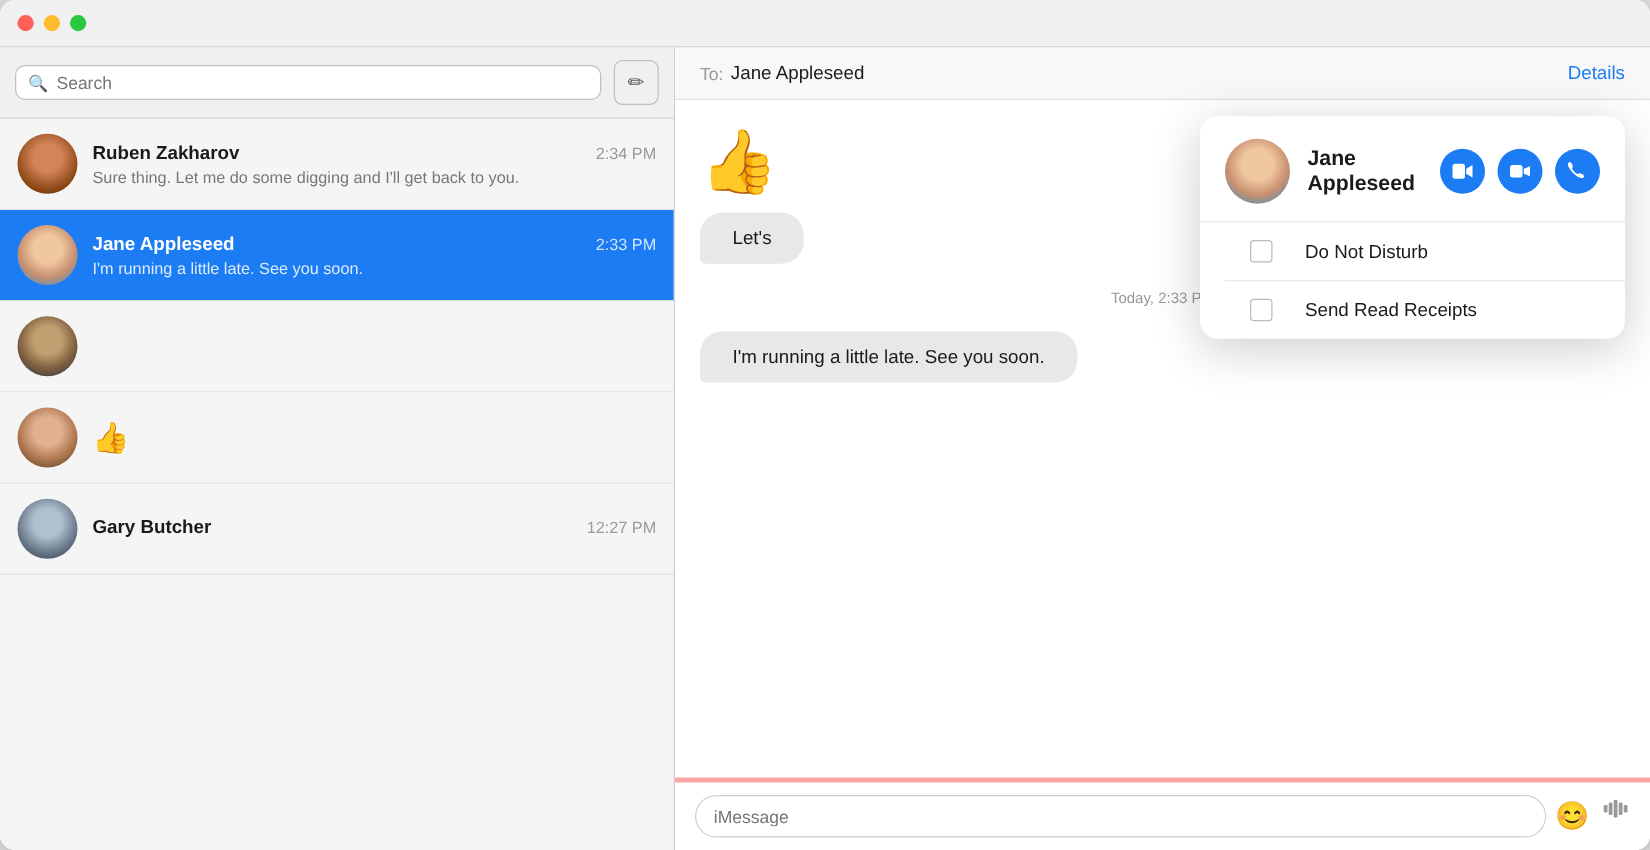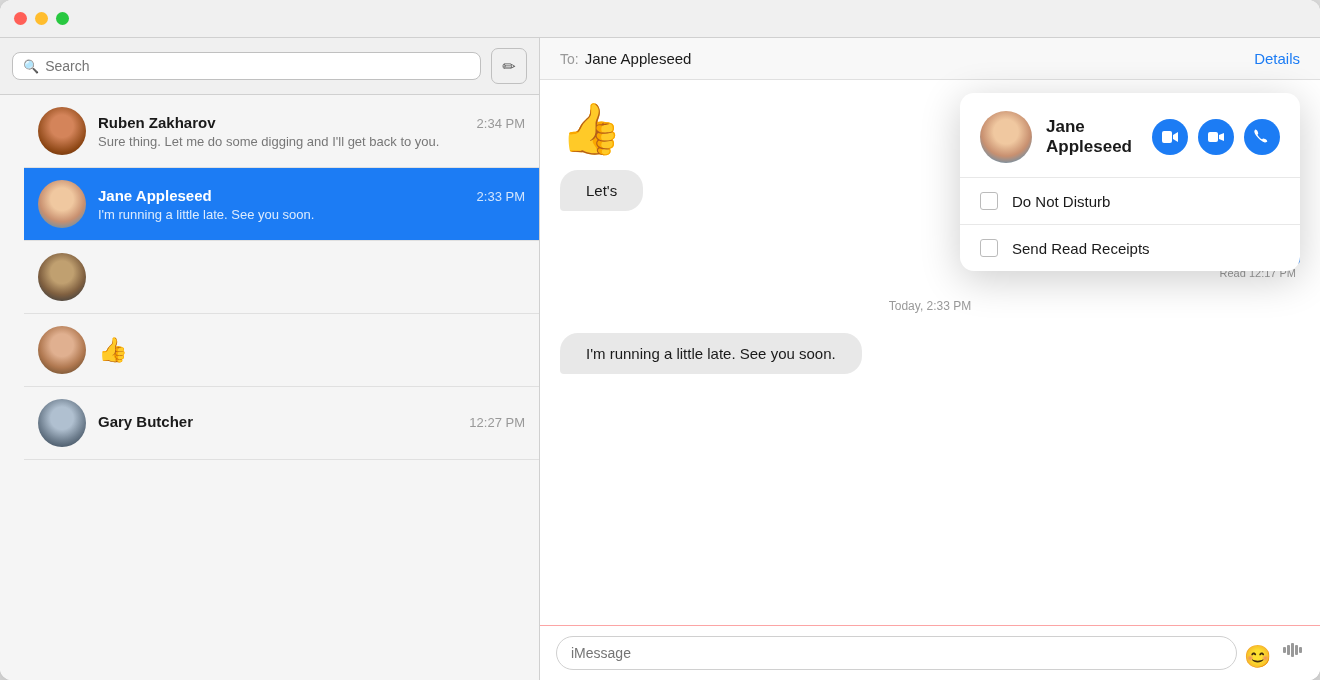--- a/index.html
+++ b/index.html
@@ -94,21 +94,20 @@
       display: flex;
       align-items: center;
       justify-content: center;
       cursor: pointer;
       color: #555;
       font-size: 16px;
     }
     .conversation-list {
       flex: 1;
       overflow-y: auto;
-      padding-left: 24px;
     }
     .conversation-item {
       display: flex;
       align-items: center;
       padding: 12px 14px;
       border-bottom: 1px solid #e0e0e0;
       cursor: pointer;
       gap: 12px;
       background: #f5f5f5;
     }
@@ -236,23 +235,23 @@
     }
     .msg-meta.sent { text-align: right; }
     .timestamp-divider {
       text-align: center;
       font-size: 12px;
       color: #999;
       margin: 8px 0;
     }
     .chat-input-bar {
       padding: 10px 16px;
-      border-top: 1px solid #fca5a5;
-      display: flex;
-      align-items: flex-end;
+      border-top: 4px solid #fca5a5;
+      display: flex;
+      align-items: center;
       gap: 8px;
       background: #ffffff;
       flex-shrink: 0;
     }
     .imessage-input {
       flex: 1;
       border: 1px solid #d0d0d0;
       border-radius: 20px;
       padding: 8px 14px;
       font-size: 14px;
@@ -334,23 +333,24 @@
       align-items: center;
       justify-content: center;
       cursor: pointer;
       font-size: 16px;
       color: white;
     }
     .popup-option-row {
       display: flex;
       align-items: center;
       padding: 14px 20px;
-      gap: 14px;
+      gap: 26px;
       border-bottom: 1px solid #e8e8e8;
       cursor: pointer;
+      margin-left: 20px;
     }
     .popup-option-row:last-child {
       border-bottom: none;
     }
     .popup-checkbox {
       width: 18px;
       height: 18px;
       border: 1.5px solid #bbb;
       border-radius: 3px;
       background: white;
@@ -468,24 +468,20 @@
       </div>
 
       <div class="chat-messages">
 
         <div class="thumb-emoji">👍</div>
 
         <div class="msg-row received">
           <div class="msg-bubble received">Let's</div>
         </div>
 
-        <div class="msg-row sent">
-          <div class="msg-bubble sent">Ok, see you then!</div>
-          <div class="msg-meta sent">Read 12:17 PM</div>
-        </div>
 
         <div class="timestamp-divider">Today, 2:33 PM</div>
 
         <div class="msg-row received">
           <div class="msg-bubble received">I'm running a little late. See you soon.</div>
         </div>
       </div>
 
       <div class="chat-input-bar">
         <input class="imessage-input" type="text" placeholder="iMessage" style="">

